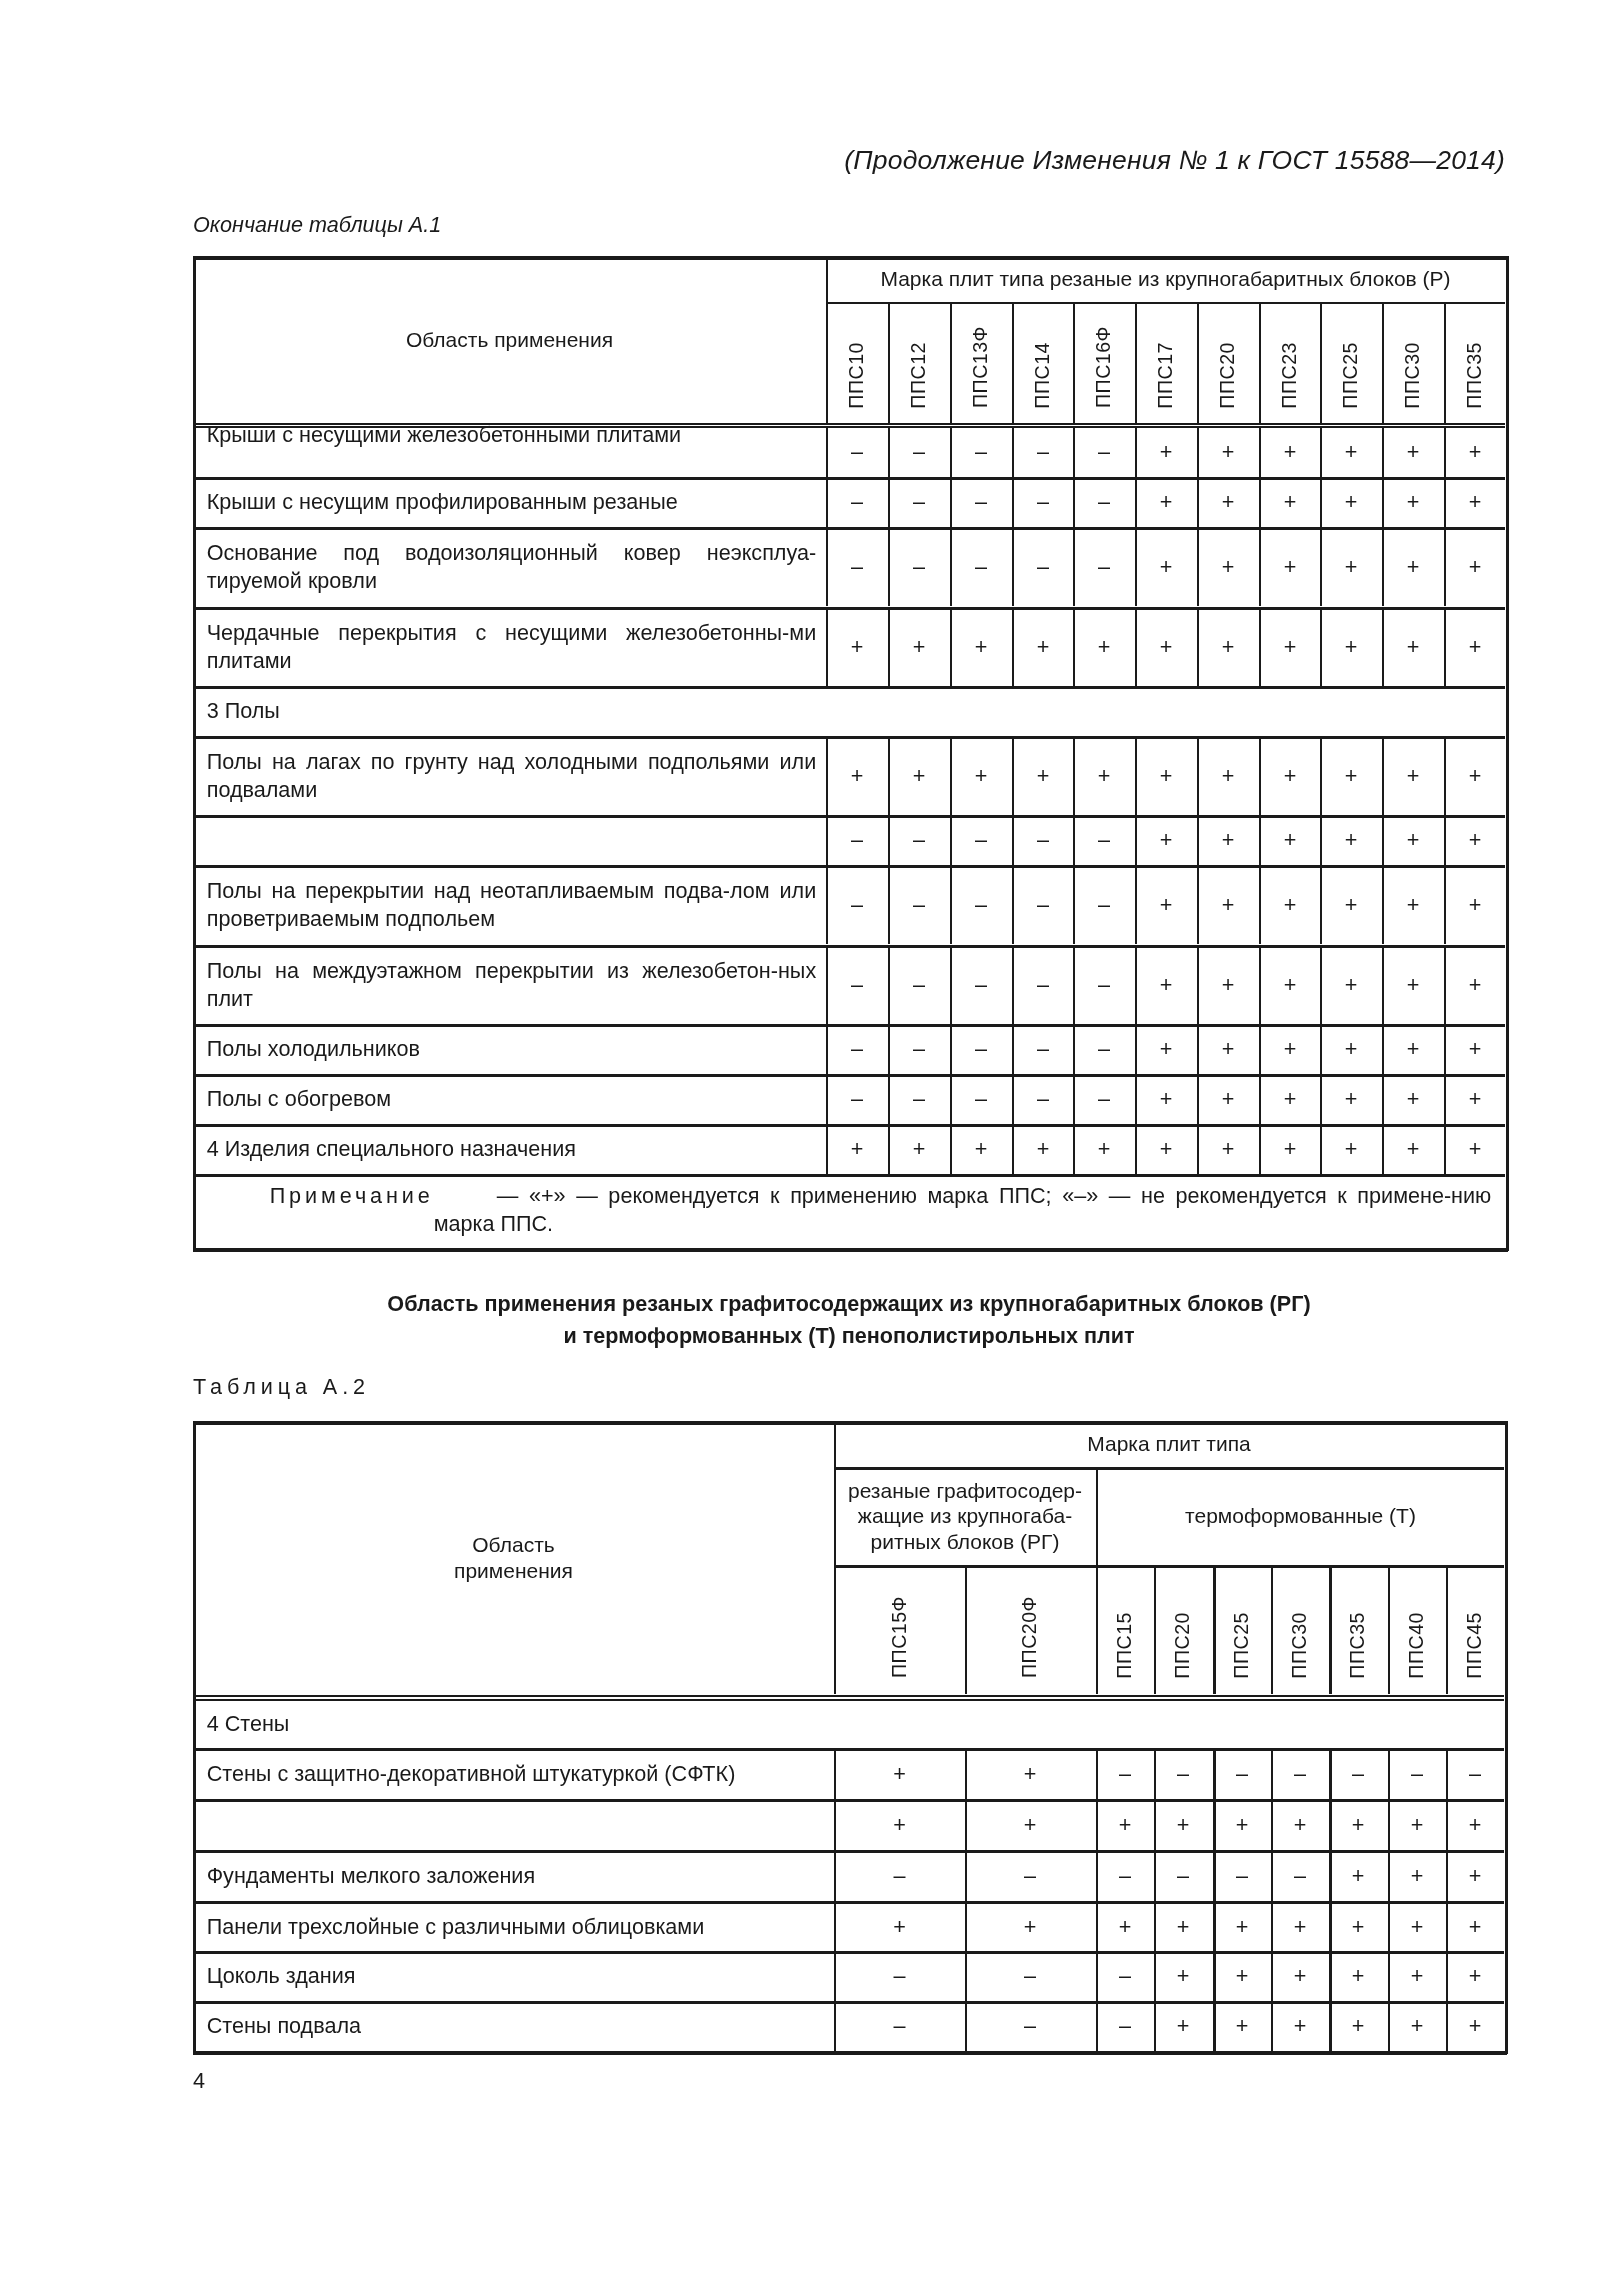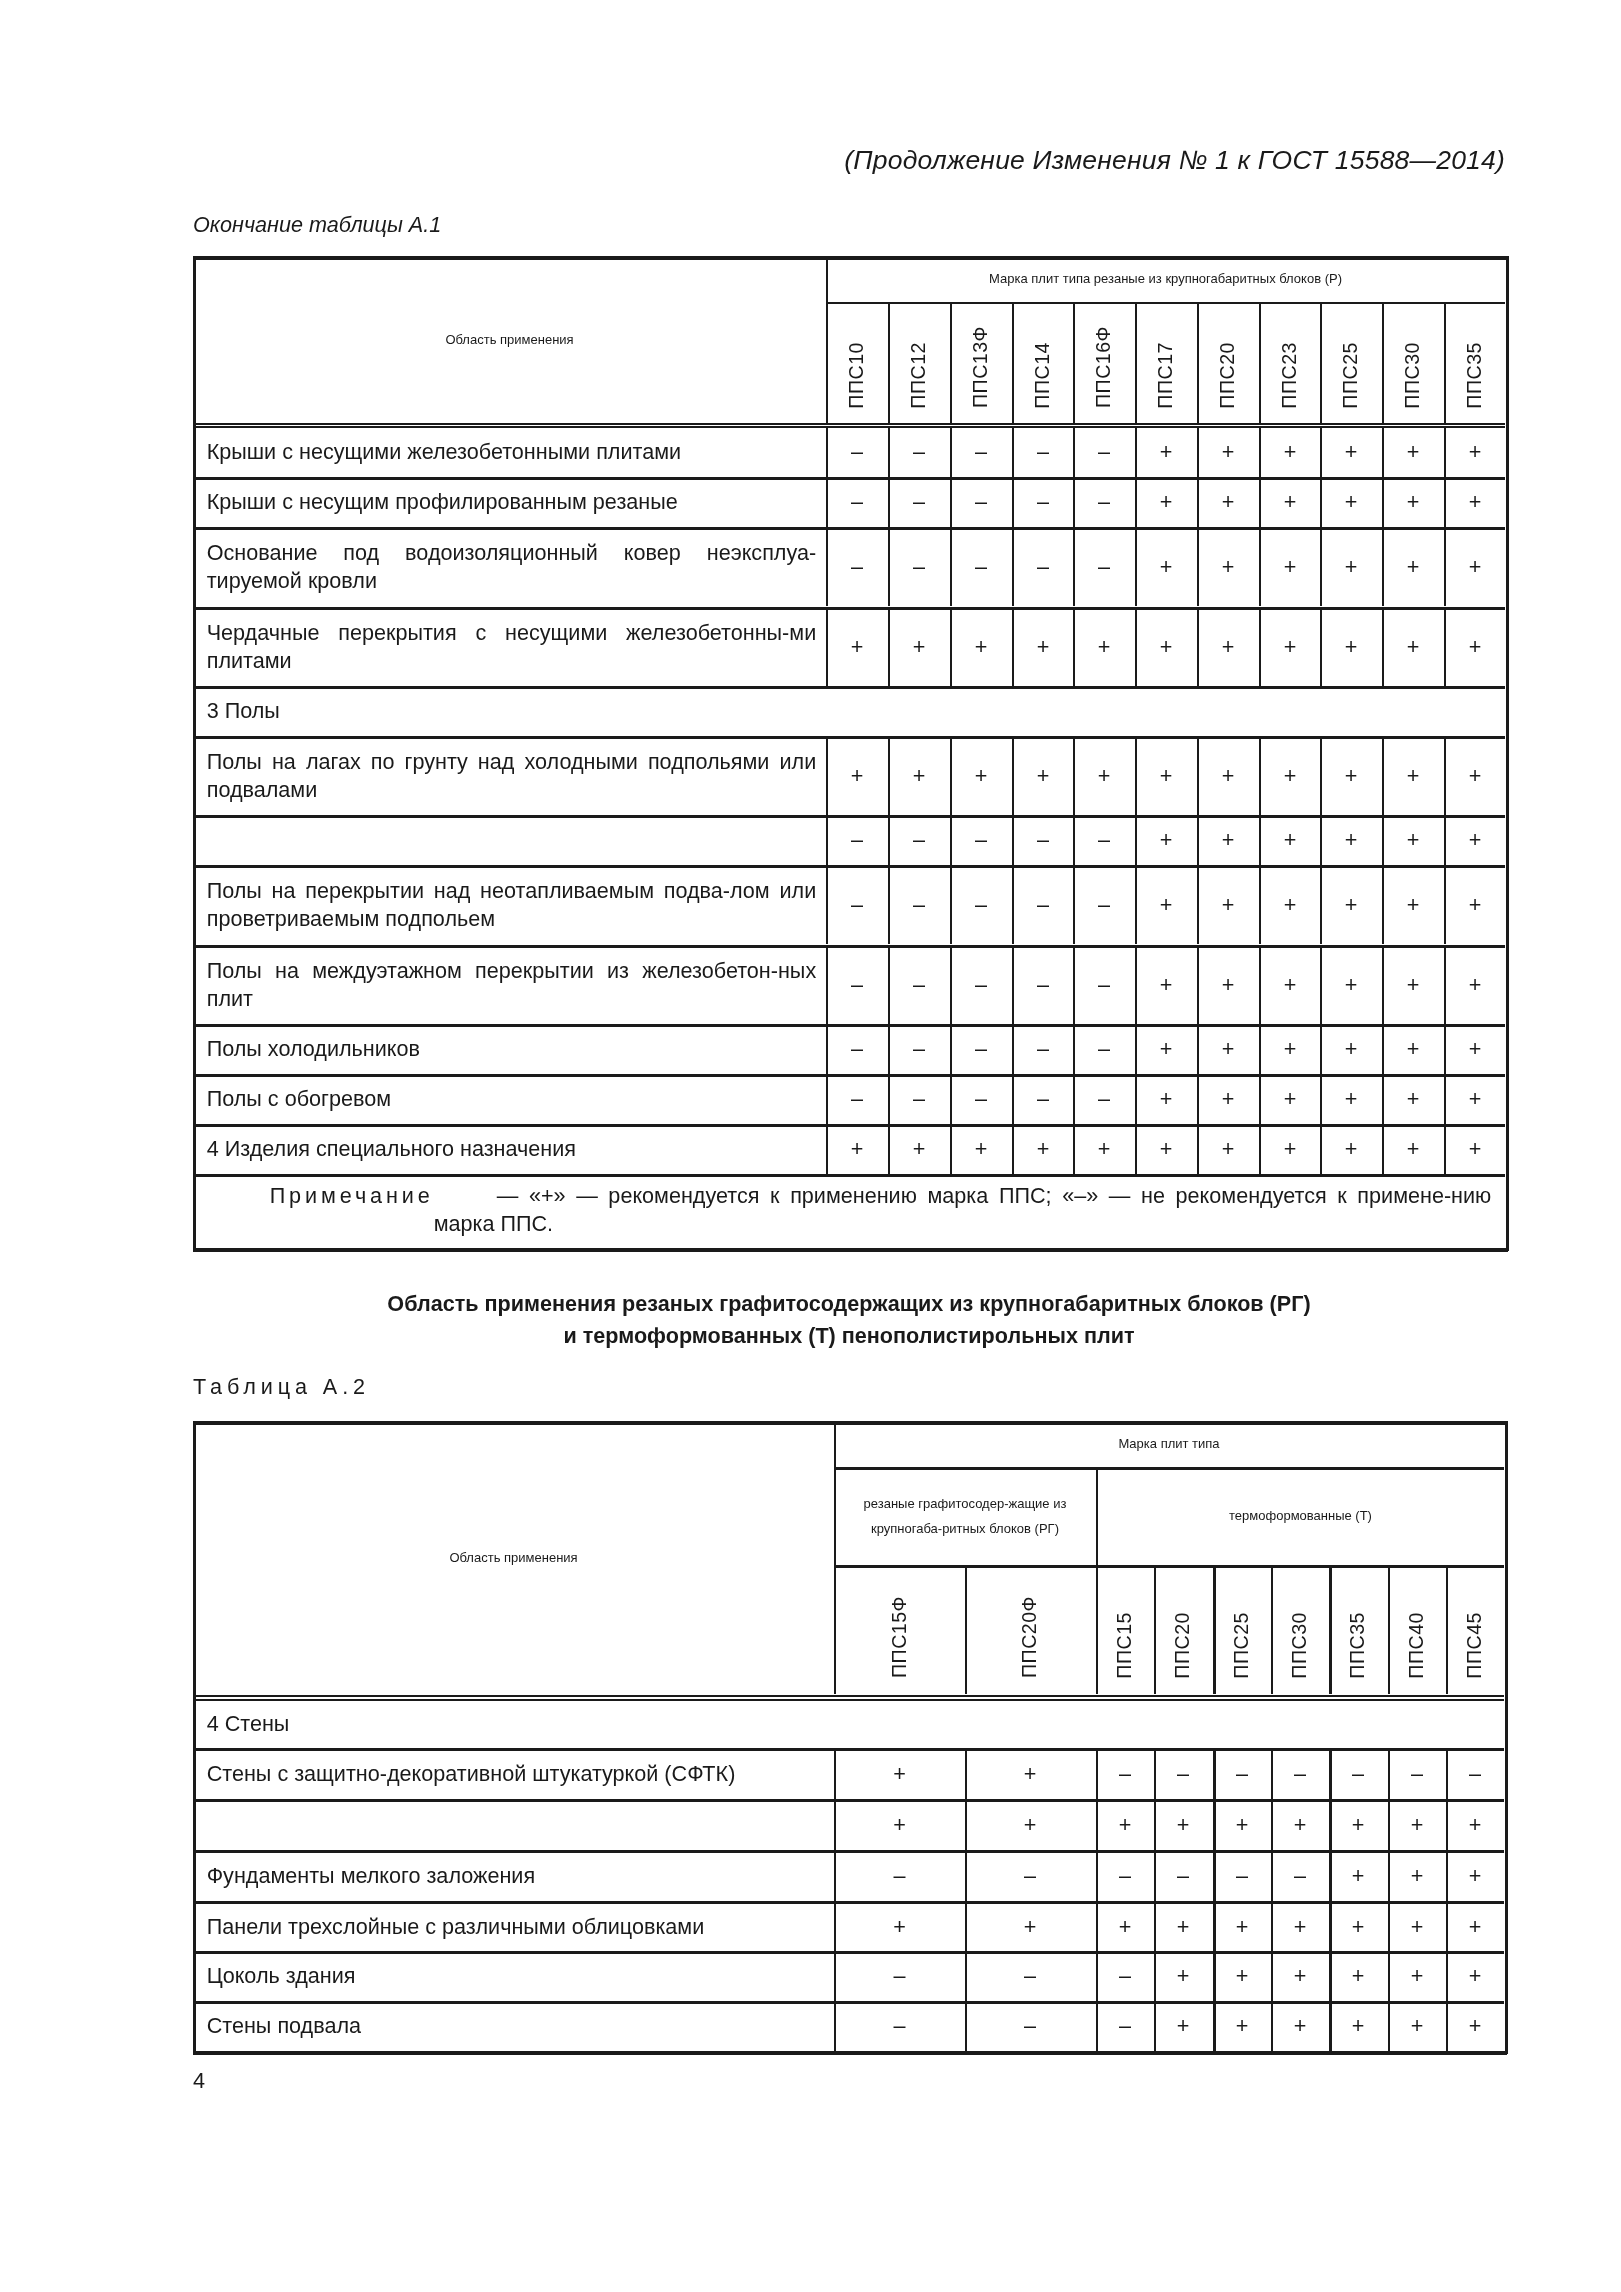--- a/index.html
+++ b/index.html
@@ -12,21 +12,21 @@
   .section-heading { left:193px; width:1312px; top:1288px; text-align:center;
                      font-weight:bold; font-size:21.6px; line-height:32px; }
   .table-label { left:193px; top:1374px; font-size:21.6px; letter-spacing:4.9px; }
   .page-number { left:193px; top:2068px; font-size:21.6px; }
 
   .tbl { position:absolute; box-sizing:border-box; }
   .cell { position:absolute; box-sizing:border-box; display:flex; align-items:center;
           justify-content:center; text-align:center; font-size:21.6px; line-height:27.4px; }
   .cell.left { justify-content:flex-start; text-align:left; padding-left:13.7px; padding-right:9.8px; }
   .cell.justify { text-align:justify; text-align-last:left; }
-  .hdr { font-size:13px; line-height:25.5px; }
+  .hdr { font-size:21px; line-height:25.5px; }
   .rot { writing-mode:vertical-rl; transform:rotate(180deg); font-size:19.6px; letter-spacing:0.5px;
          display:inline-block; padding-bottom:0; }
   .mark { font-size:21.6px; }
   .hline, .vline { position:absolute; background:#1a1a1a; }
   .note { justify-content:flex-start; align-items:flex-start; text-align:justify; text-align-last:left;
           padding:7.8px 13.7px 0 13.7px; font-size:21.6px; line-height:28px; }
   .spaced { letter-spacing:3.9px; }
 </style>
 </head>
 <body>
@@ -63,21 +63,21 @@
     </div>
     <div class="cell " style="left: 1320px; top: 302px; width: 62px; height: 122px; align-items: flex-end; padding-bottom: 15.7px;">
       <span class="rot">ППС25</span>
     </div>
     <div class="cell " style="left: 1382px; top: 302px; width: 62px; height: 122px; align-items: flex-end; padding-bottom: 15.7px;">
       <span class="rot">ППС30</span>
     </div>
     <div class="cell " style="left: 1444px; top: 302px; width: 62px; height: 122px; align-items: flex-end; padding-bottom: 15.7px;">
       <span class="rot">ППС35</span>
     </div>
-    <div class="cell left justify" style="left: 193px; top: 427px; width: 737px; height: 50px;">Крыши с несущими железобетонными плитами</div>
+    <div class="cell left justify" style="left: 193px; top: 410px; width: 737px; height: 50px;">Крыши с несущими железобетонными плитами</div>
     <div class="cell mark" style="left: 826px; top: 427px; width: 62px; height: 50px;">–</div>
     <div class="cell mark" style="left: 888px; top: 427px; width: 62px; height: 50px;">–</div>
     <div class="cell mark" style="left: 950px; top: 427px; width: 62px; height: 50px;">–</div>
     <div class="cell mark" style="left: 1012px; top: 427px; width: 62px; height: 50px;">–</div>
     <div class="cell mark" style="left: 1073px; top: 427px; width: 62px; height: 50px;">–</div>
     <div class="cell mark" style="left: 1135px; top: 427px; width: 62px; height: 50px;">+</div>
     <div class="cell mark" style="left: 1197px; top: 427px; width: 62px; height: 50px;">+</div>
     <div class="cell mark" style="left: 1259px; top: 427px; width: 62px; height: 50px;">+</div>
     <div class="cell mark" style="left: 1320px; top: 427px; width: 62px; height: 50px;">+</div>
     <div class="cell mark" style="left: 1382px; top: 427px; width: 62px; height: 50px;">+</div>

